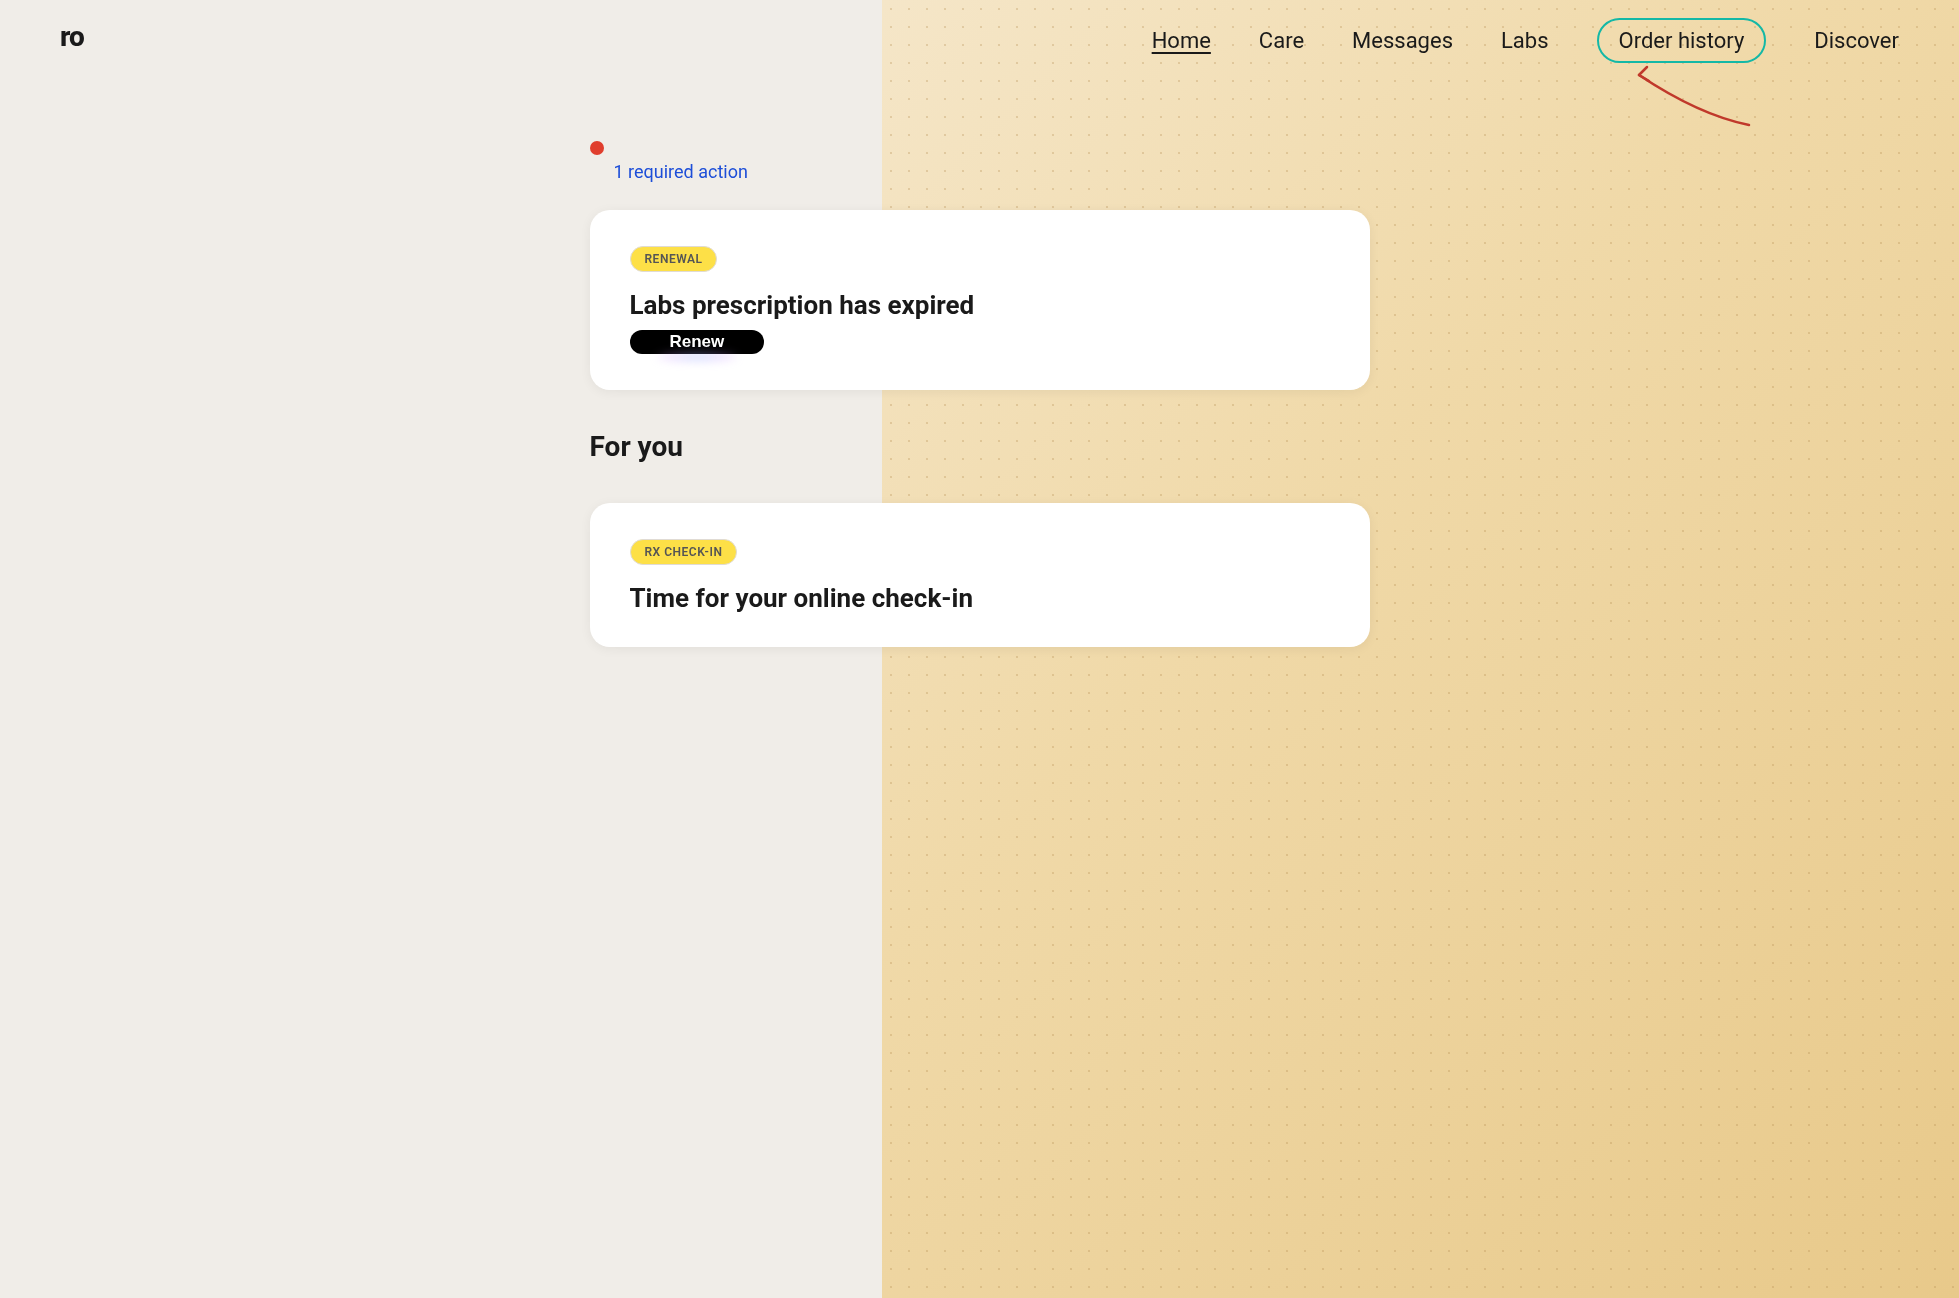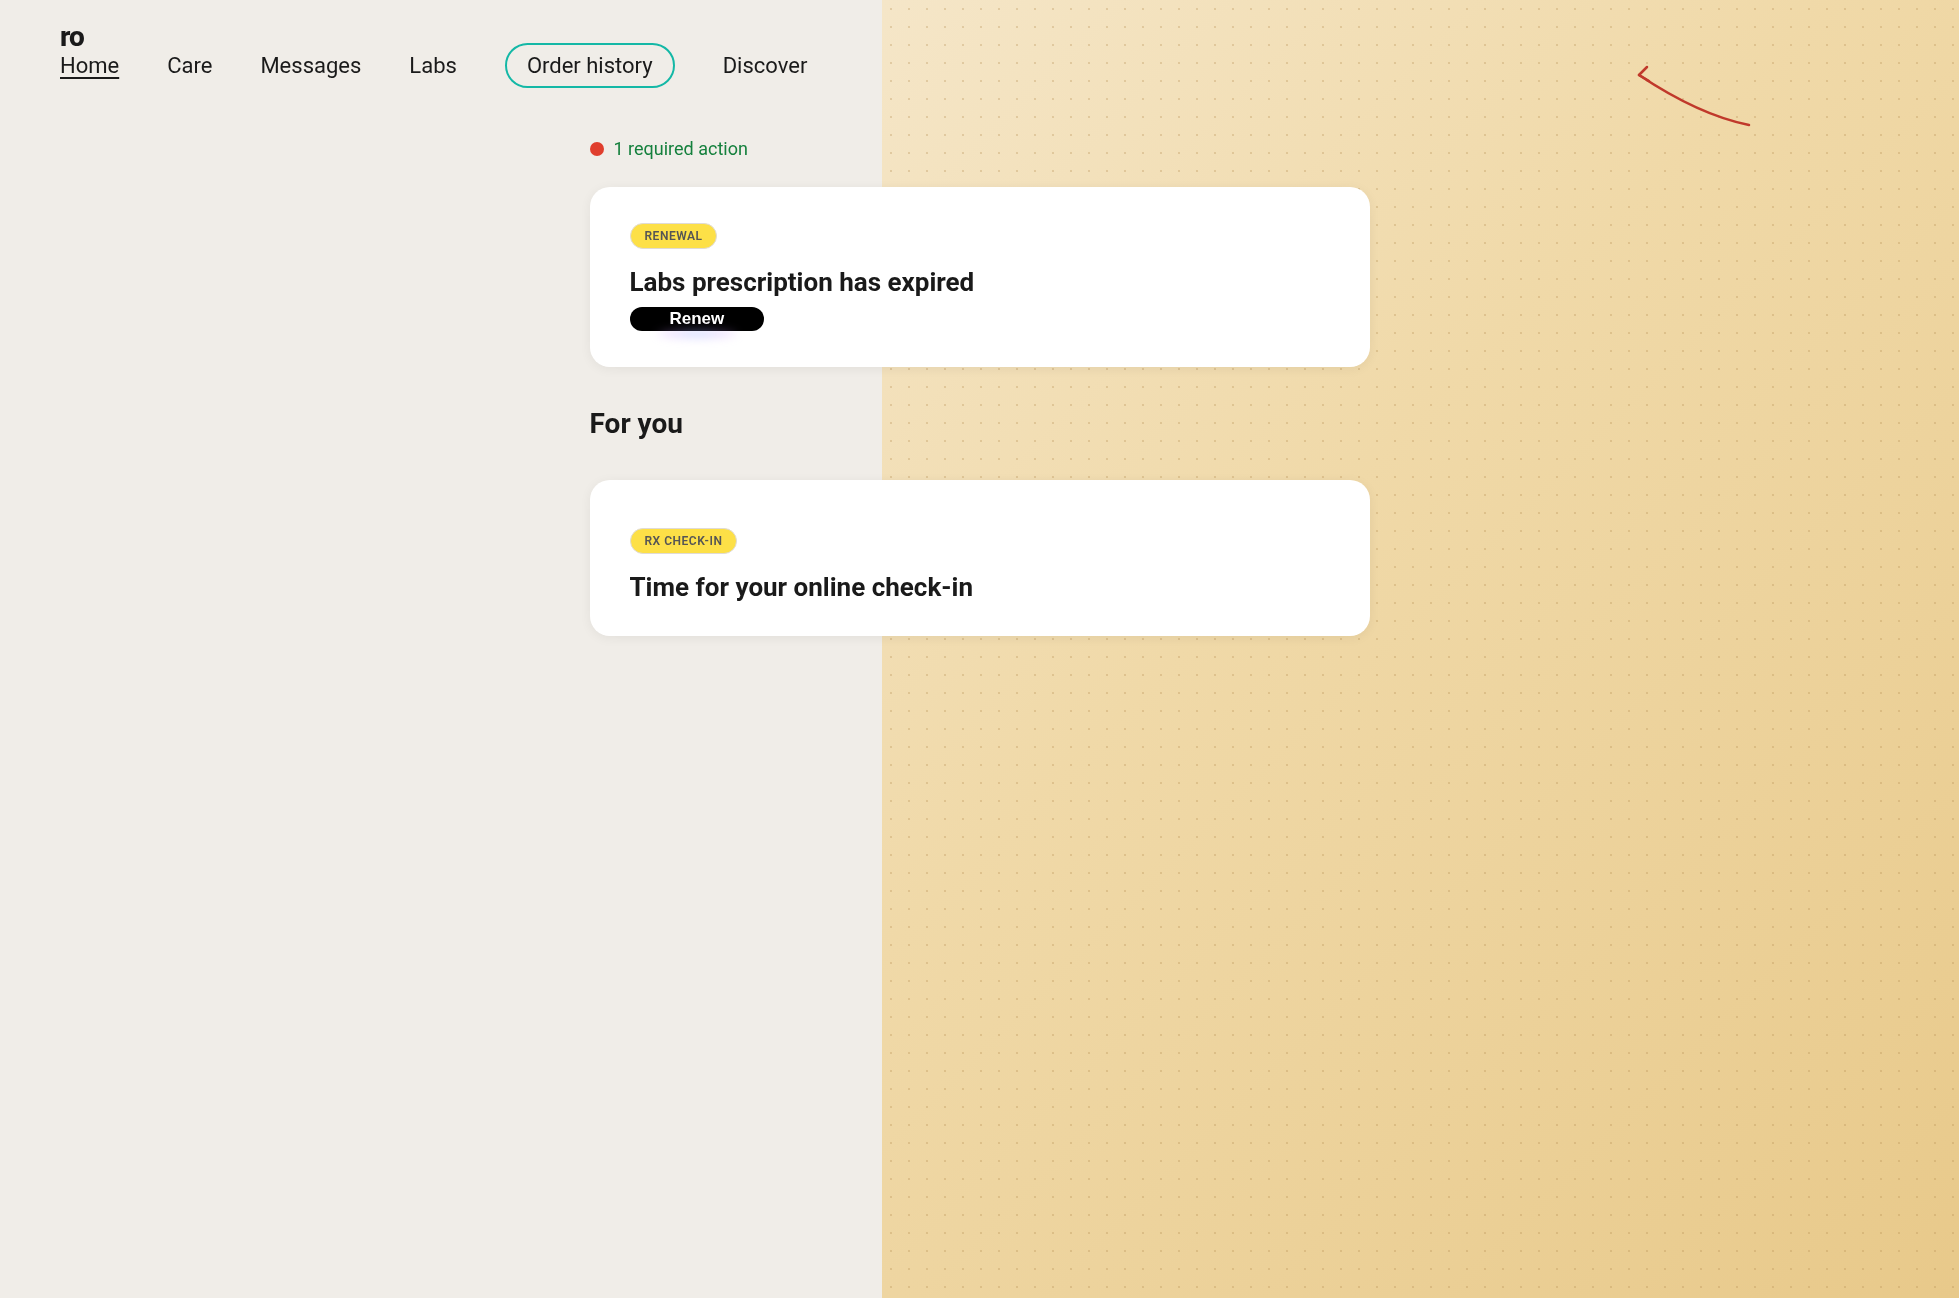--- a/index.html
+++ b/index.html
@@ -40,24 +40,23 @@
       background-image: radial-gradient(circle, rgba(180,140,80,0.3) 1px, transparent 1px);
       background-size: 18px 18px;
       z-index: 1;
       pointer-events: none;
     }
 
     nav {
       position: relative;
       z-index: 10;
       display: flex;
-      align-items: flex-start;
+      align-items: flex-end;
       padding: 20px 60px;
       background: transparent;
-      flex-direction: column;
     }
 
     .logo {
       font-size: 28px;
       font-weight: 800;
       color: #1a1a1a;
       letter-spacing: -1px;
       margin-right: auto;
     }
 
@@ -112,22 +111,23 @@
     .red-dot {
       width: 14px;
       height: 14px;
       background-color: #e03e2d;
       border-radius: 50%;
       flex-shrink: 0;
     }
 
     .required-action-text {
       font-size: 18px;
-      color: #15803d;
+      color: #1d4ed8;
       font-weight: 400;
+      margin-top: 48px;
     }
 
     .card {
       background: #ffffff;
       border-radius: 20px;
       padding: 36px 40px;
       margin-bottom: 24px;
       box-shadow: 0 2px 12px rgba(0,0,0,0.06);
     }
 
@@ -201,21 +201,21 @@
 
     .arrow-annotation svg {
       width: 140px;
       height: 80px;
     }
 
     
     .card-partial {
       background: #ffffff;
       border-radius: 20px;
-      padding: 48px 40px 24px;
+      padding: 36px 40px 24px;
       box-shadow: 0 2px 12px rgba(0,0,0,0.06);
       overflow: hidden;
       margin-top: 40px;
     }
   </style>
 </head>
 <body>
 
 <nav>
   <div class="logo">ro</div>

